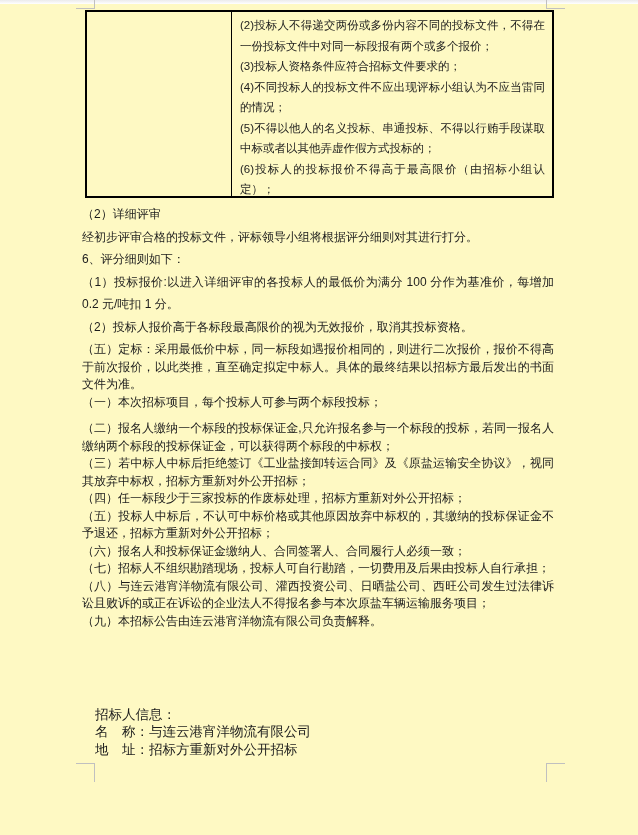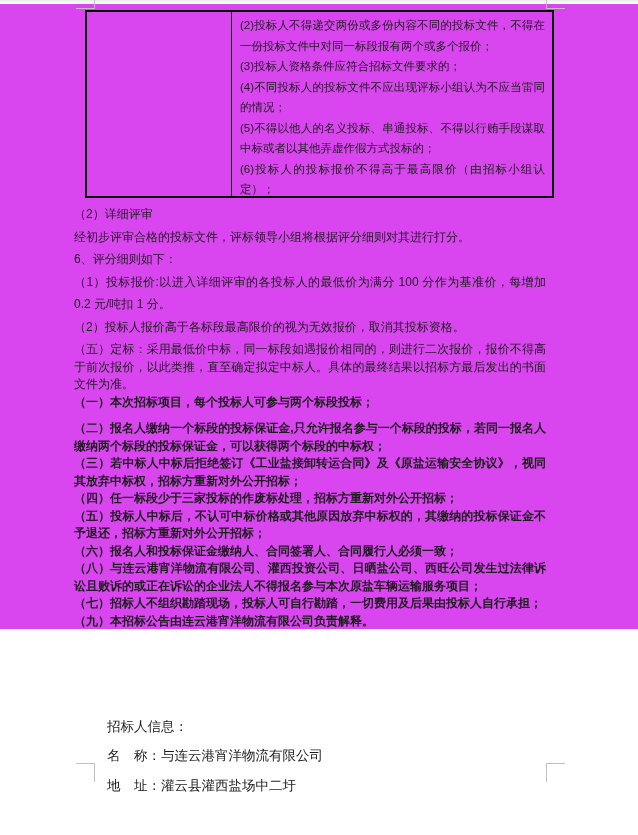--- a/index.html
+++ b/index.html
@@ -4,21 +4,21 @@
 <style>
   html,body{margin:0;padding:0;}
   body{
     width:638px;height:835px;
     background:#ffffff;
     overflow:hidden;
     position:relative;
     font-family:"Liberation Sans","DejaVu Sans",sans-serif;
     color:#1c1c1c;
   }
-  .page{position:absolute;left:0;top:0;width:638px;height:629px;background:#d946ef;}
+  .page{position:absolute;left:0;top:0;width:638px;height:835px;background:#fef9c3;}
   .top-edge{position:absolute;left:0;top:0;width:638px;height:4px;
     background:linear-gradient(#ebebeb,#ffffff);}
   
   .mark{position:absolute;}
   .mark-tl{left:76px;top:0;width:18px;height:8px;
     border-right:1px solid #c0c0c0;border-bottom:1px solid #c0c0c0;}
   .mark-tr{left:546px;top:0;width:18px;height:8px;
     border-left:1px solid #c0c0c0;border-bottom:1px solid #c0c0c0;}
   .mark-bl{left:76px;top:763px;width:18px;height:18px;
     border-right:1px solid #c0c0c0;border-top:1px solid #c0c0c0;}
@@ -29,32 +29,32 @@
   .doc-table{
     position:absolute;left:85px;top:10px;width:469px;height:188px;
     border:2px solid #000;display:flex;box-sizing:border-box;
   }
   .cell-left{width:145px;border-right:1px solid #000;box-sizing:border-box;}
   .cell-right{flex:1;padding:3px 7px 0 8px;box-sizing:border-box;
     font-size:11.5px;line-height:20.5px;text-align:justify;}
   .cell-right p{margin:0;}
 
   
-  .body-text{position:absolute;left:74px;top:203px;width:472px;}
+  .body-text{position:absolute;left:82px;top:203px;width:472px;}
   .body-text p{margin:0;text-align:justify;}
   .pa{font-size:12px;line-height:22.5px;}
   .pb{font-size:12px;line-height:17.5px;}
   .heading{font-size:12.5px;line-height:17px;font-weight:bold;margin-top:4px !important;}
-  .item{font-size:12px;line-height:17.5px;font-weight:bold;}
+  .item{font-size:12px;line-height:17.5px;}
   .gap-sm{margin-top:3px !important;}
   .gap-md{margin-top:9px !important;}
 
   
   .bidder{position:absolute;left:95px;top:706px;width:420px;}
-  .bidder p{margin:12px;font-size:13.5px;line-height:17.3px;}
+  .bidder p{margin:0;font-size:13.5px;line-height:17.3px;}
 </style>
 </head>
 <body>
 
 <div class="page">
   <div class="top-edge"></div>
 
   <div class="mark mark-tl"></div>
   <div class="mark mark-tr"></div>
   <div class="mark mark-bl"></div>
@@ -78,23 +78,23 @@
     <p class="pa">（1）投标报价:以进入详细评审的各投标人的最低价为满分 100 分作为基准价，每增加 0.2 元/吨扣 1 分。</p>
     <p class="pa">（2）投标人报价高于各标段最高限价的视为无效报价，取消其投标资格。</p>
     <p class="pb gap-sm">（五）定标：采用最低价中标，同一标段如遇报价相同的，则进行二次报价，报价不得高于前次报价，以此类推，直至确定拟定中标人。具体的最终结果以招标方最后发出的书面文件为准。</p>
 
     <p class="item">（一）本次招标项目，每个投标人可参与两个标段投标；</p>
     <p class="item gap-md">（二）报名人缴纳一个标段的投标保证金,只允许报名参与一个标段的投标，若同一报名人缴纳两个标段的投标保证金，可以获得两个标段的中标权；</p>
     <p class="item">（三）若中标人中标后拒绝签订《工业盐接卸转运合同》及《原盐运输安全协议》，视同其放弃中标权，招标方重新对外公开招标；</p>
     <p class="item">（四）任一标段少于三家投标的作废标处理，招标方重新对外公开招标；</p>
     <p class="item">（五）投标人中标后，不认可中标价格或其他原因放弃中标权的，其缴纳的投标保证金不予退还，招标方重新对外公开招标；</p>
     <p class="item">（六）报名人和投标保证金缴纳人、合同签署人、合同履行人必须一致；</p>
+    <p class="item">（七）招标人不组织勘踏现场，投标人可自行勘踏，一切费用及后果由投标人自行承担；</p>
     <p class="item">（八）与连云港宵洋物流有限公司、灌西投资公司、日晒盐公司、西旺公司发生过法律诉讼且败诉的或正在诉讼的企业法人不得报名参与本次原盐车辆运输服务项目；</p>
-    <p class="item">（七）招标人不组织勘踏现场，投标人可自行勘踏，一切费用及后果由投标人自行承担；</p>
     <p class="item">（九）本招标公告由连云港宵洋物流有限公司负责解释。</p>
   </div>
 
   <div class="bidder">
     <p>招标人信息：</p>
     <p>名　称：与连云港宵洋物流有限公司</p>
-    <p>地　址：灌云县灌西盐场中二圩</p>
+    <p>地　址：招标方重新对外公开招标</p>
   </div>
 </div>
 
 </body></html>

